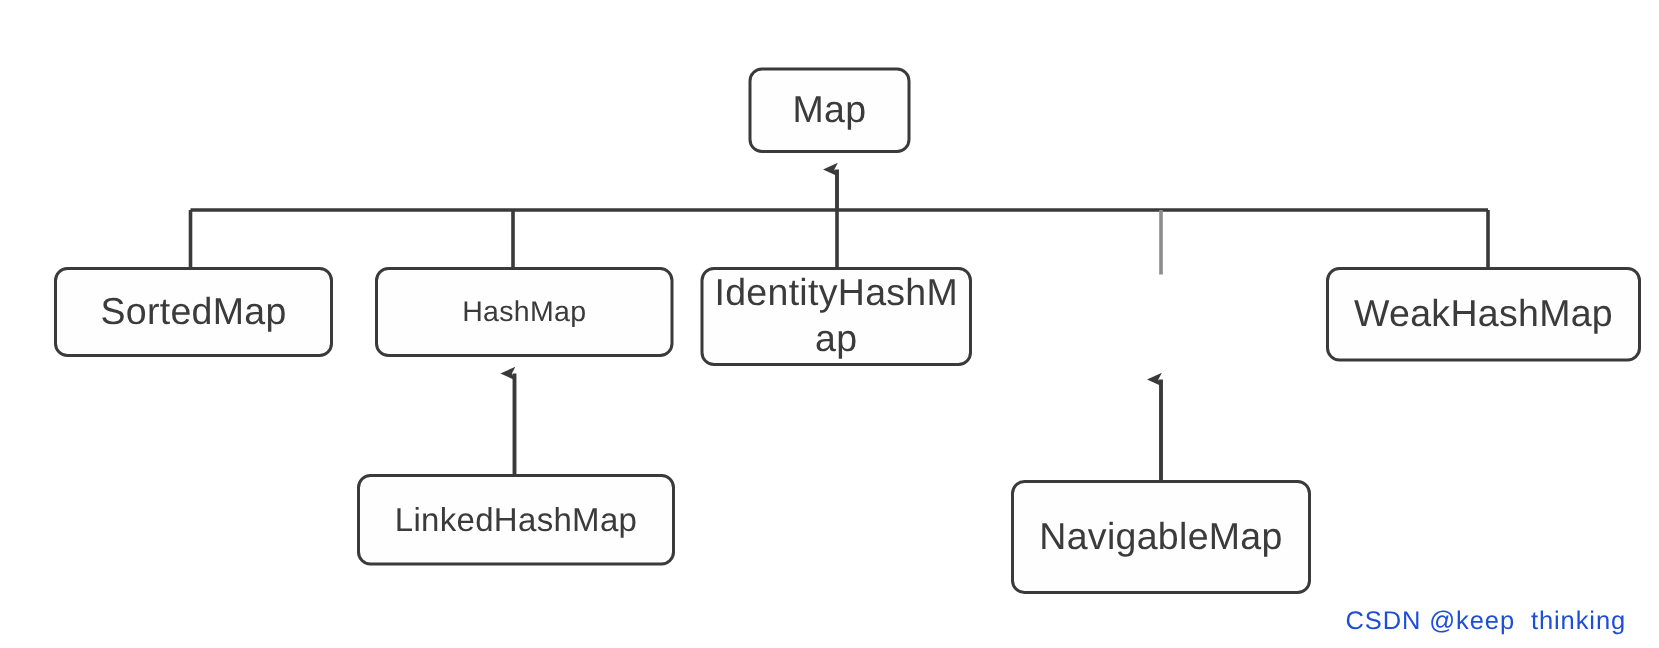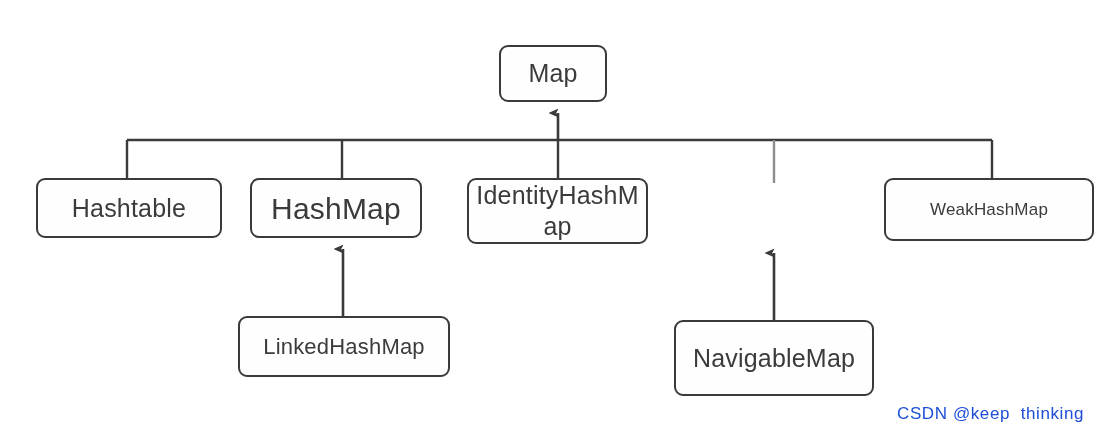--- a/index.html
+++ b/index.html
@@ -77,33 +77,33 @@
     <path d="M 343 316 L 343 249" stroke="#3a3a3a" stroke-width="2.6" fill="none" marker-end="url(#arrowhead)"></path>
 
     <path d="M 774 320 L 774 253" stroke="#3a3a3a" stroke-width="2.6" fill="none" marker-end="url(#arrowhead)"></path>
   </svg>
 
   <div class="node" id="node-map" style="left: 499px; top: 45px; width: 108px; height: 57px; font-size: 25px;">
     <span class="node-label">Map</span>
   </div>
 
   <div class="node" id="node-hashtable" style="left: 36px; top: 178px; width: 186px; height: 60px; font-size: 25px;">
-    <span class="node-label">Hashtable</span>
+    <span class="node-label">SortedMap</span>
   </div>
 
-  <div class="node" id="node-hashmap" style="left: 250px; top: 178px; width: 172px; height: 60px; font-size: 30px;">
+  <div class="node" id="node-hashmap" style="left: 250px; top: 178px; width: 199px; height: 60px; font-size: 19px;">
     <span class="node-label">HashMap</span>
   </div>
 
   <div class="node" id="node-identityhashmap" style="left: 467px; top: 178px; width: 181px; height: 66px; font-size: 25px; justify-content: flex-end;">
     <span class="node-label">IdentityHashMap</span>
   </div>
 
 
-  <div class="node" id="node-weakhashmap" style="left: 884px; top: 178px; width: 210px; height: 63px; font-size: 17px;">
+  <div class="node" id="node-weakhashmap" style="left: 884px; top: 178px; width: 210px; height: 63px; font-size: 25px;">
     <span class="node-label">WeakHashMap</span>
   </div>
 
   <div class="node" id="node-linkedhashmap" style="left: 238px; top: 316px; width: 212px; height: 61px; font-size: 22px;">
     <span class="node-label">LinkedHashMap</span>
   </div>
 
   <div class="node" id="node-navigablemap" style="left: 674px; top: 320px; width: 200px; height: 76px; font-size: 25px;">
     <span class="node-label">NavigableMap</span>
   </div>

